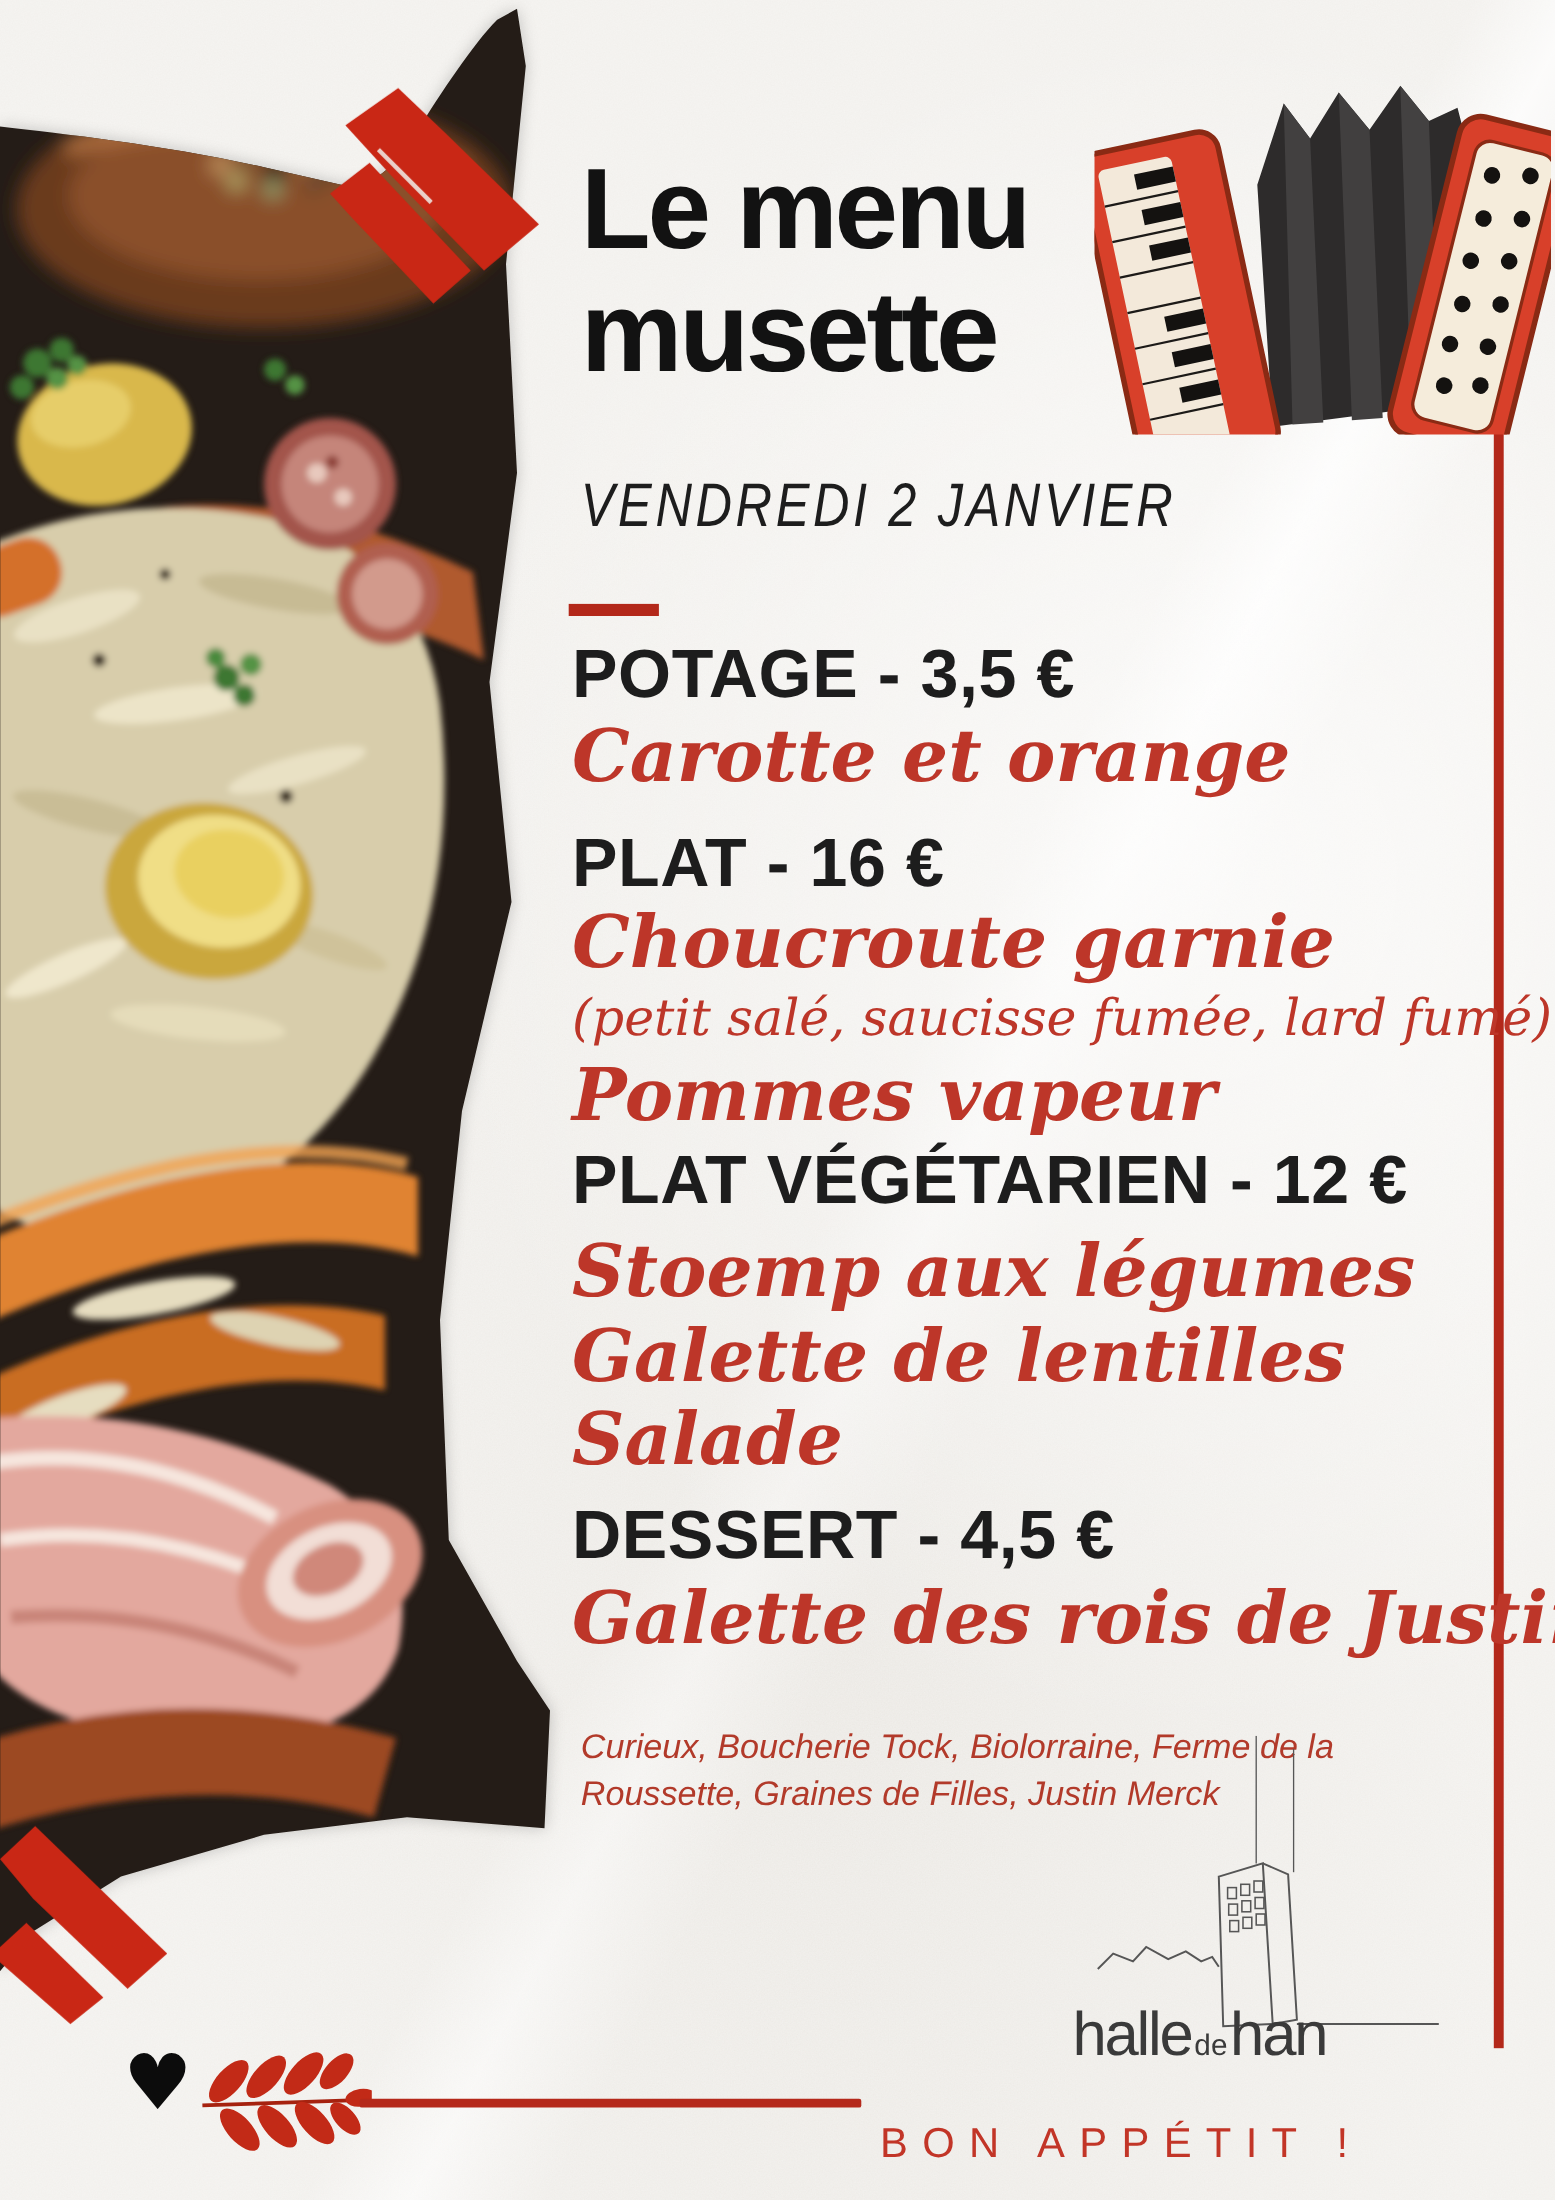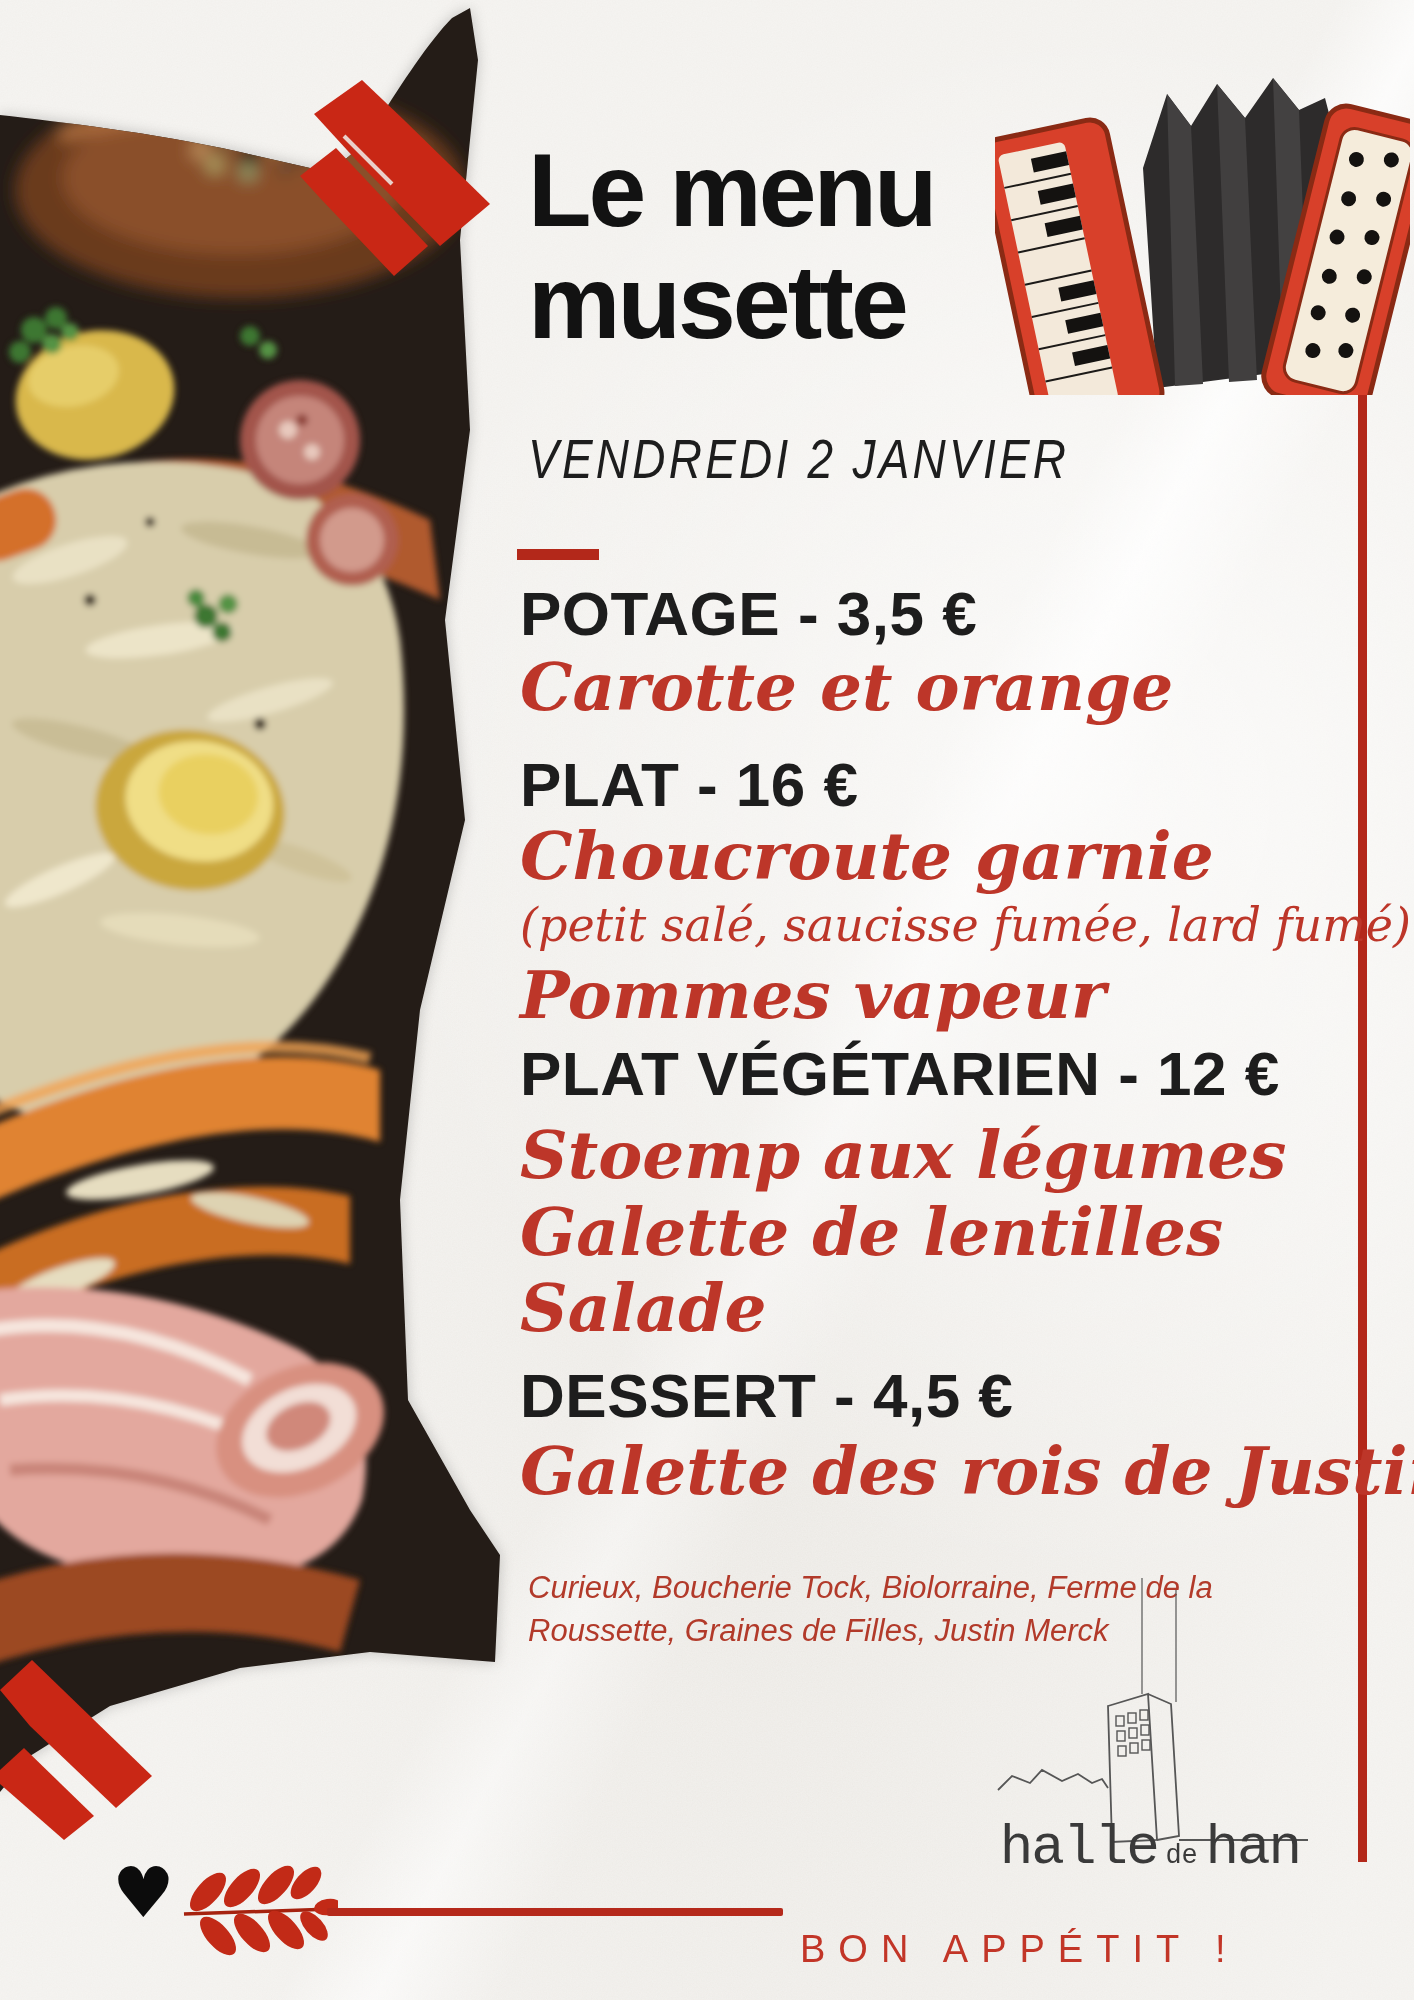--- a/index.html
+++ b/index.html
@@ -36,22 +36,22 @@
       line-height:1.16;color:#bd3629;white-space:nowrap;}
   .mi.note{font-size:46px;line-height:1.1;font-weight:500;}
   .m-gap-a{margin-top:4px;} .m-gap-b{margin-top:28px;} .m-gap-c{margin-top:2px;}
   .m-gap-d{margin-top:6px;} .m-gap-e{margin-top:10px;} .m-gap-f{margin-top:12px;}
   .m-gap-g{margin-top:18px;}
   .producers{position:absolute;left:528px;top:1566px;z-index:5;font-style:italic;font-size:31px;
              line-height:1.4;color:#b23a2a;white-space:nowrap;}
 
   
   .building{position:absolute;left:990px;top:1578px;z-index:5;}
-  .logo-text{position:absolute;left:975px;top:1816px;width:350px;z-index:6;text-align:center;
-             font-family:Liberation Mono, monospace;color:#3a3a3a;letter-spacing:-2px;white-space:nowrap;}
+  .logo-text{position:absolute;left:975px;top:1816px;width:350px;z-index:6;text-align:left;
+             font-family:Liberation Sans, sans-serif;color:#3a3a3a;letter-spacing:-2px;white-space:nowrap;}
   .logo-text .big{font-size:56px;}
   .logo-text .small{font-size:27px;letter-spacing:0;}
   .tagline{position:absolute;left:800px;top:1892px;z-index:5;font-size:38px;letter-spacing:13px;
            color:#c23527;white-space:nowrap;margin-top:36px;}
   .heart{position:absolute;left:112px;top:1858px;z-index:5;font-size:70px;line-height:1;color:#0c0c0c;
          font-family:"DejaVu Sans",sans-serif;}
   .wheat{position:absolute;left:178px;top:1862px;z-index:5;}
 </style>
 </head>
 <body>

